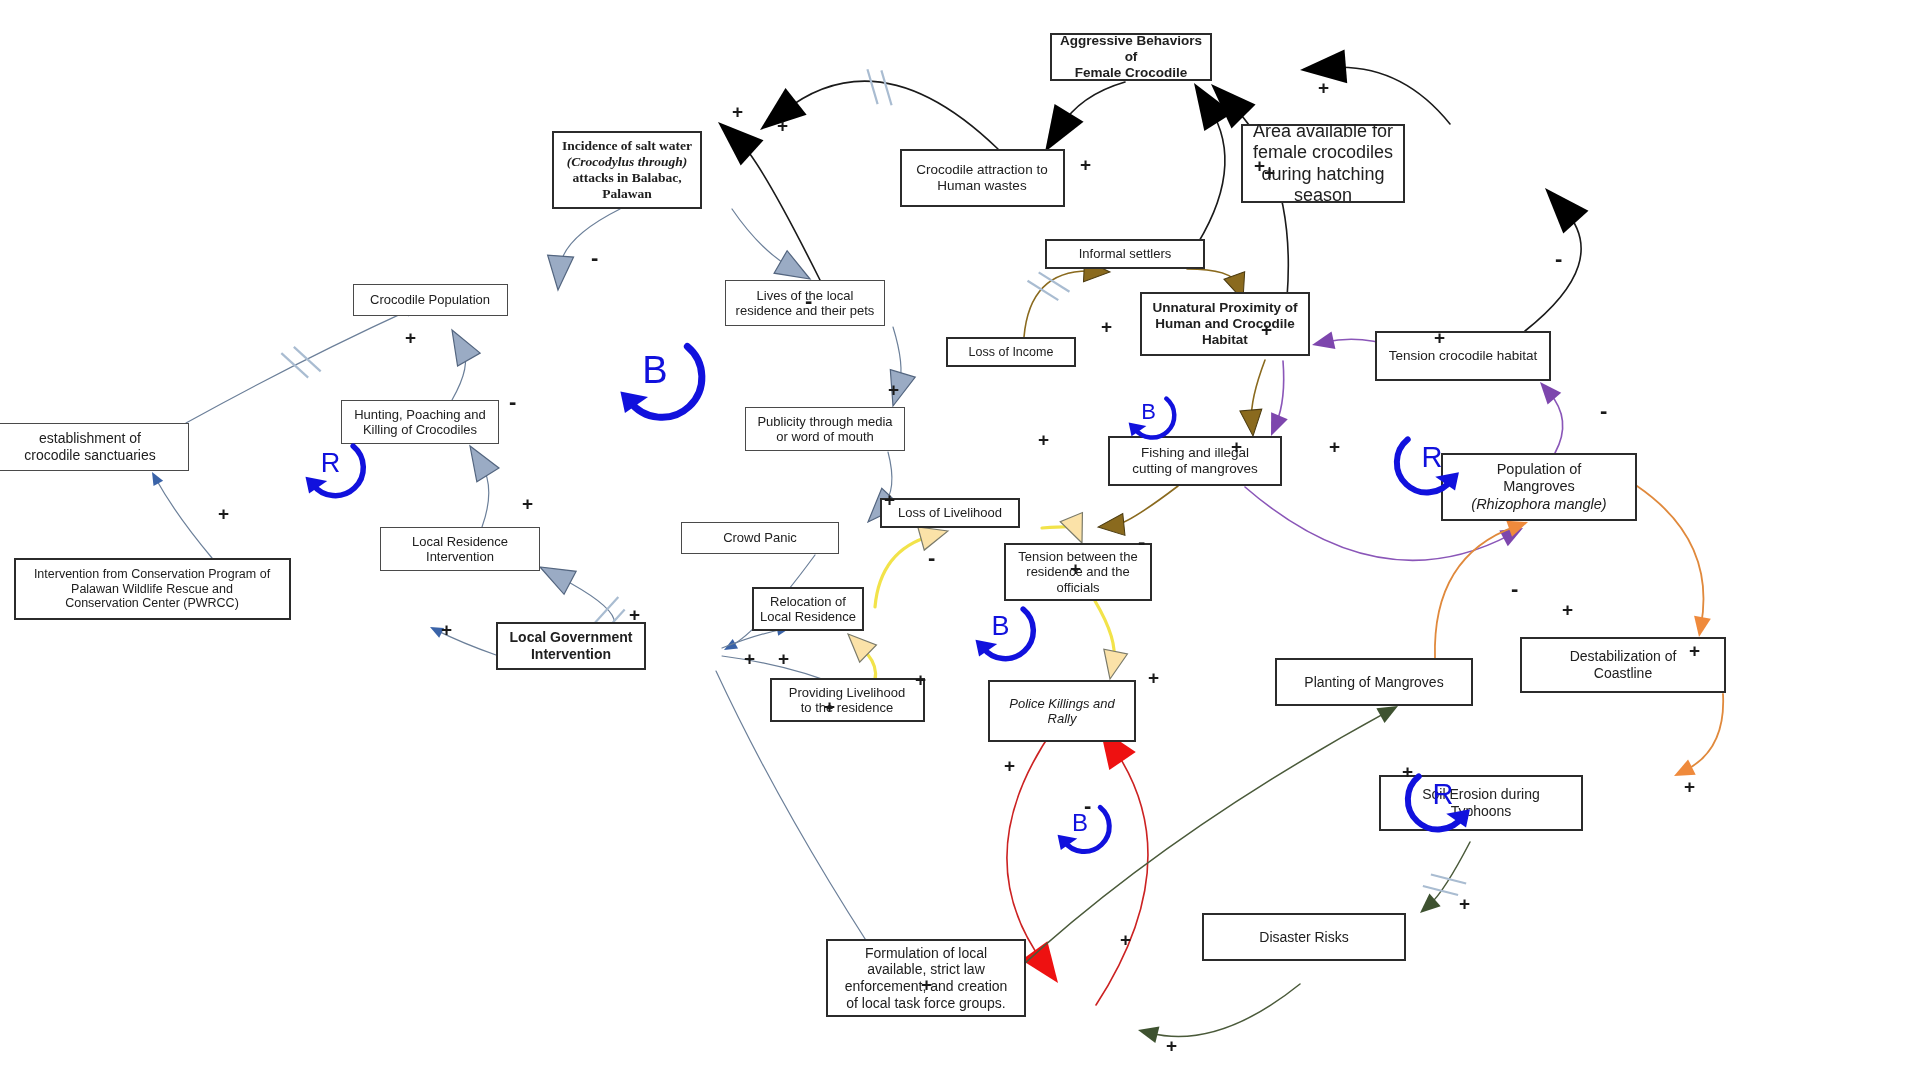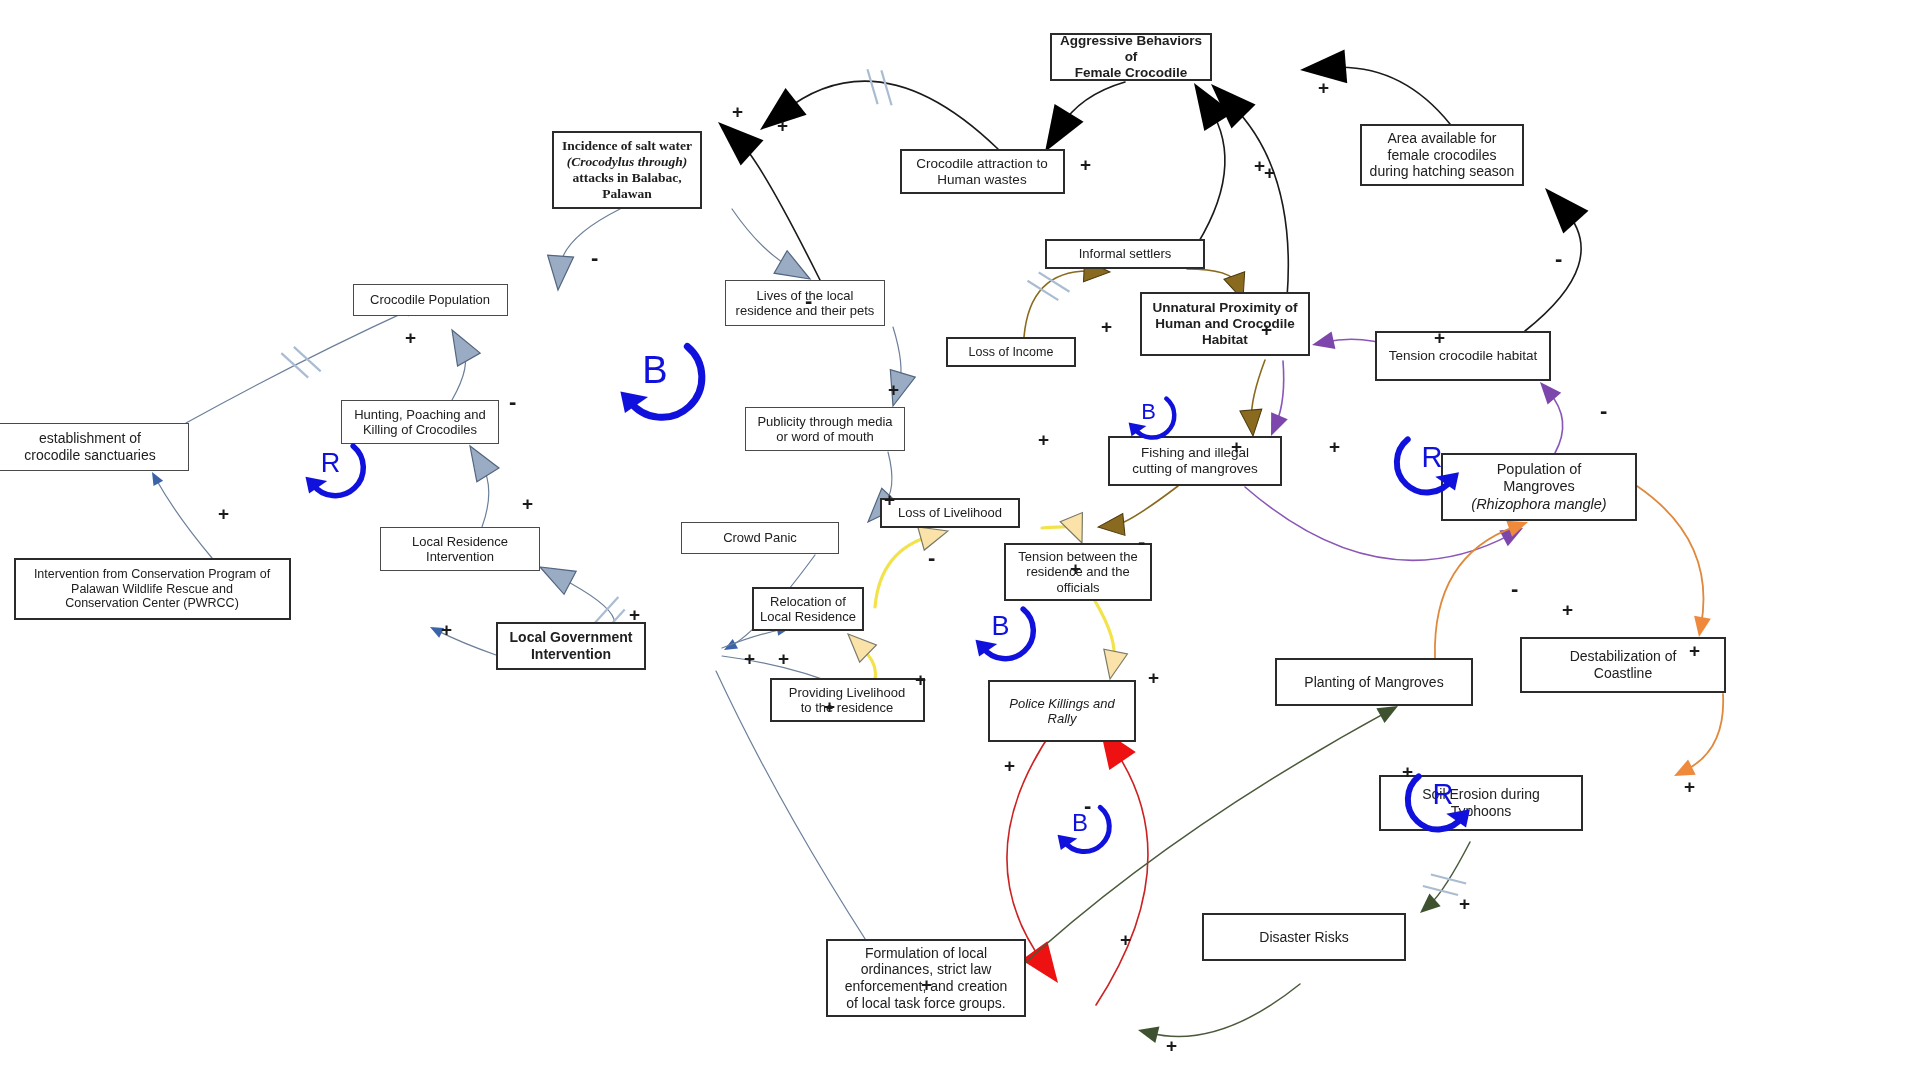--- a/index.html
+++ b/index.html
@@ -348,36 +348,36 @@
       </div>
       <div class="node" style="left: 681px; top: 522px; width: 158px; height: 32px; font-size: 13px;">
         <span class="t"><span>Crowd Panic</span></span>
       </div>
       <div class="node dark" style="left: 752px; top: 587px; width: 112px; height: 44px; font-size: 13px;">
         <span class="t"><span>Relocation of</span><br><span>Local Residence</span></span>
       </div>
       <div class="node dark" style="left: 769.5px; top: 678px; width: 155px; height: 44px; font-size: 13px; text-align: center;">
         <span class="t"><span>Providing Livelihood</span><br><span>to the residence</span></span>
       </div>
-      <div class="node dark" style="left: 899.5px; top: 149px; width: 165px; height: 45px; font-size: 13.5px;">
+      <div class="node dark" style="left: 899.5px; top: 149px; width: 165px; height: 58px; font-size: 13.5px;">
         <span class="t"><span>Crocodile attraction to</span><br><span>Human wastes</span></span>
       </div>
       <div class="node b dark" style="left: 1050px; top: 33px; width: 162px; height: 48px; font-size: 13.5px;">
         <span class="t"><span>Aggressive Behaviors of</span><br><span>Female Crocodile</span></span>
       </div>
       <div class="node dark" style="left: 1045px; top: 239px; width: 160px; height: 30px; font-size: 13px;">
         <span class="t"><span>Informal settlers</span></span>
       </div>
       <div class="node dark" style="left: 946px; top: 337px; width: 130px; height: 30px; font-size: 12.5px;">
         <span class="t"><span>Loss of Income</span></span>
       </div>
       <div class="node b dark" style="left: 1140px; top: 292px; width: 170px; height: 64px; font-size: 13.5px;">
         <span class="t"><span>Unnatural Proximity of</span><br><span>Human and Crocodile</span><br><span>Habitat</span></span>
       </div>
-      <div class="node dark" style="left: 1360px; top: 124px; width: 164px; height: 62px; font-size: 14px;">
+      <div class="node dark" style="left: 1241px; top: 124px; width: 164px; height: 79px; font-size: 18px;">
         <span class="t"><span>Area available for</span><br><span>female crocodiles</span><br><span>during hatching season</span></span>
       </div>
       <div class="node dark" style="left: 1375px; top: 331px; width: 176px; height: 50px; font-size: 13.5px;">
         <span class="t"><span>Tension crocodile habitat</span></span>
       </div>
       <div class="node dark" style="left: 1108px; top: 436px; width: 174px; height: 50px; font-size: 13.5px;">
         <span class="t"><span>Fishing and illegal</span><br><span>cutting of mangroves</span></span>
       </div>
       <div class="node dark" style="left: 880px; top: 498px; width: 140px; height: 30px; font-size: 13px;">
         <span class="t"><span>Loss of Livelihood</span></span>
@@ -397,21 +397,21 @@
       <div class="node dark" style="left: 1520px; top: 637px; width: 206px; height: 56px; font-size: 14px;">
         <span class="t"><span>Destabilization of</span><br><span>Coastline</span></span>
       </div>
       <div class="node dark" style="left: 1379px; top: 775px; width: 204px; height: 56px; font-size: 14px;">
         <span class="t"><span>Soil Erosion during</span><br><span>Typhoons</span></span>
       </div>
       <div class="node dark" style="left: 1202px; top: 913px; width: 204px; height: 48px; font-size: 14px;">
         <span class="t"><span>Disaster Risks</span></span>
       </div>
       <div class="node dark" style="left: 826px; top: 939px; width: 200px; height: 78px; font-size: 14px;">
-        <span class="t"><span>Formulation of local</span><br><span>ordinances, strict law</span><br><span>enforcement, and creation</span><br><span>of local task force groups.</span></span>
+        <span class="t"><span>Formulation of local</span><br><span>available, strict law</span><br><span>enforcement, and creation</span><br><span>of local task force groups.</span></span>
       </div>
     </div>
   <div id="loops-layer">
       <div class="loop" style="left: 594px; top: 309px; width: 122px; height: 122px;">
         <svg width="122" height="122" viewBox="0 0 122 122">
           <path d="M 93.36067977499789 37.48858990830107 A 40 40 0 1 1 35.50304041005242 91.82052971103158" fill="none" stroke="#1111dd" stroke-width="7" stroke-linecap="round"></path>
           <g transform="translate(35.50304041005242,91.82052971103158) rotate(78)">
             <path d="M 0 -18.900000000000002 L 10.92 7 L -10.92 7 Z" fill="#1111dd"></path>
           </g>
           <text x="61" y="61" fill="#1111dd" font-family="Liberation Sans, sans-serif" font-size="38" text-anchor="middle" dominant-baseline="central">B</text>

